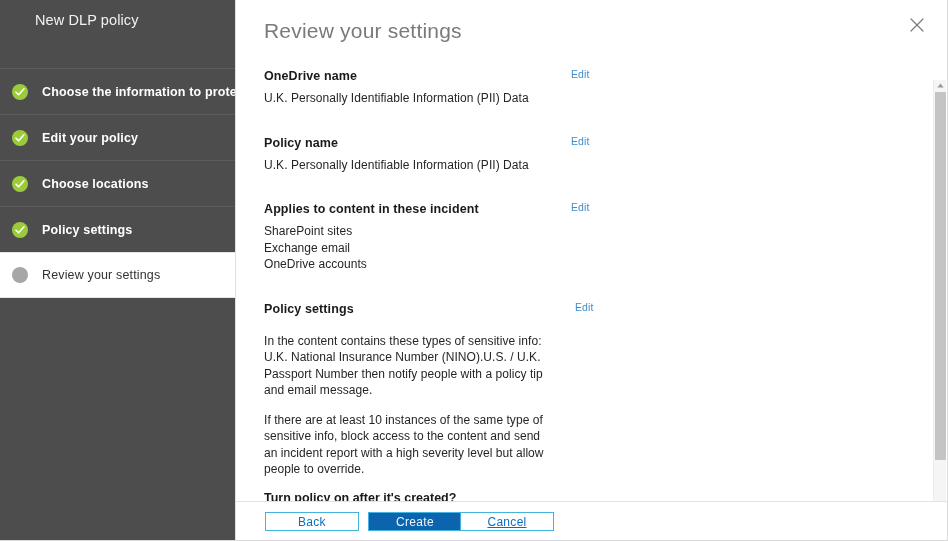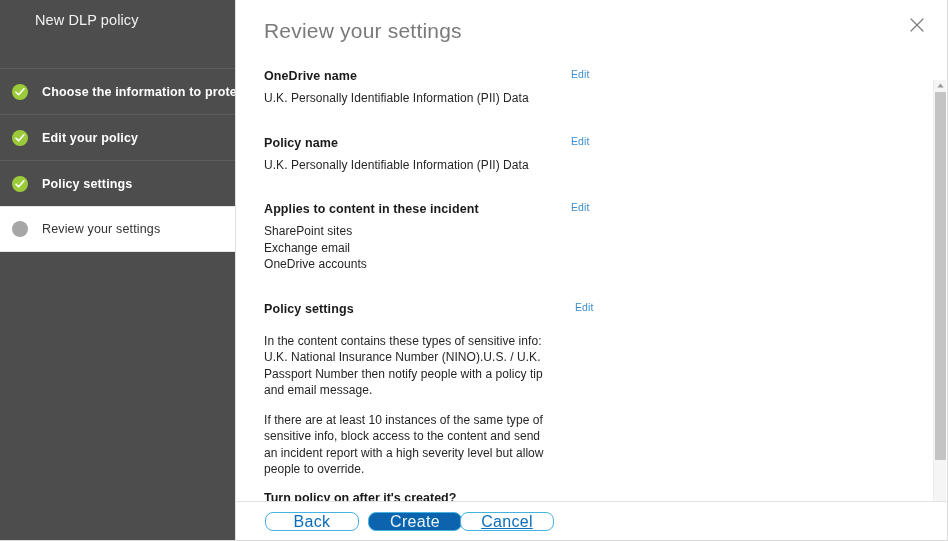--- a/index.html
+++ b/index.html
@@ -263,29 +263,28 @@
     border-top: 1px solid #e3e3e3;
     box-sizing: border-box;
   }
 
   .btn {
     position: absolute;
     top: 10px;
     height: 19px;
     width: 94px;
     font-family: "Liberation Sans", sans-serif;
-    font-size: 16px;
+    font-size: 12px;
     letter-spacing: 0.3px;
     cursor: pointer;
     box-sizing: border-box;
     display: flex;
     align-items: center;
     justify-content: center;
     padding: 0;
-    border-radius: 8px;
   }
   .btn-back {
     left: 29px;
     background: #ffffff;
     border: 1px solid #45b3e0;
     color: #0a6ebd;
   }
   .btn-create {
     left: 132px;
     background: #0b64ad;
@@ -330,20 +329,28 @@
 
       <div class="step">
         <span class="step-marker done">
           <svg width="10" height="10" viewBox="0 0 10 10">
               <path d="M1 5.2 L3.6 7.8 L9 1.8" stroke="#ffffff" stroke-width="1.6" fill="none" stroke-linecap="round" stroke-linejoin="round"></path>
             </svg>
         </span>
         <span class="step-label">Edit your policy</span>
       </div>
 
+      <div class="step">
+        <span class="step-marker done">
+          <svg width="10" height="10" viewBox="0 0 10 10">
+              <path d="M1 5.2 L3.6 7.8 L9 1.8" stroke="#ffffff" stroke-width="1.6" fill="none" stroke-linecap="round" stroke-linejoin="round"></path>
+            </svg>
+        </span>
+        <span class="step-label">Choose locations</span>
+      </div>
 
       <div class="step">
         <span class="step-marker done">
           <svg width="10" height="10" viewBox="0 0 10 10">
               <path d="M1 5.2 L3.6 7.8 L9 1.8" stroke="#ffffff" stroke-width="1.6" fill="none" stroke-linecap="round" stroke-linejoin="round"></path>
             </svg>
         </span>
         <span class="step-label">Policy settings</span>
       </div>
 

